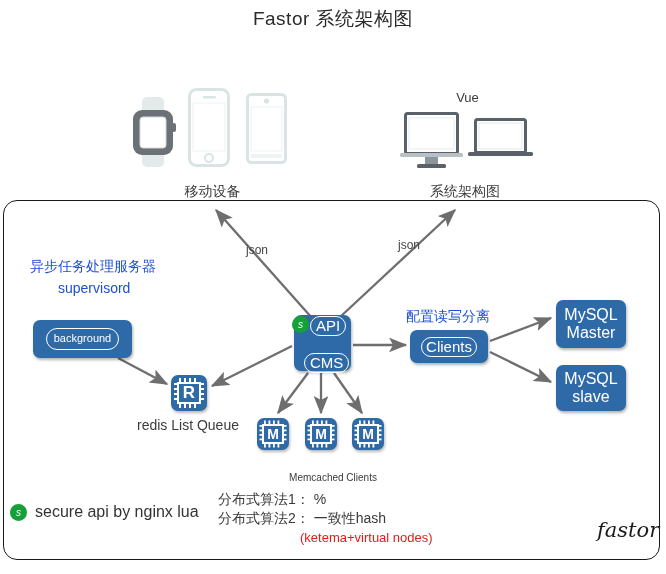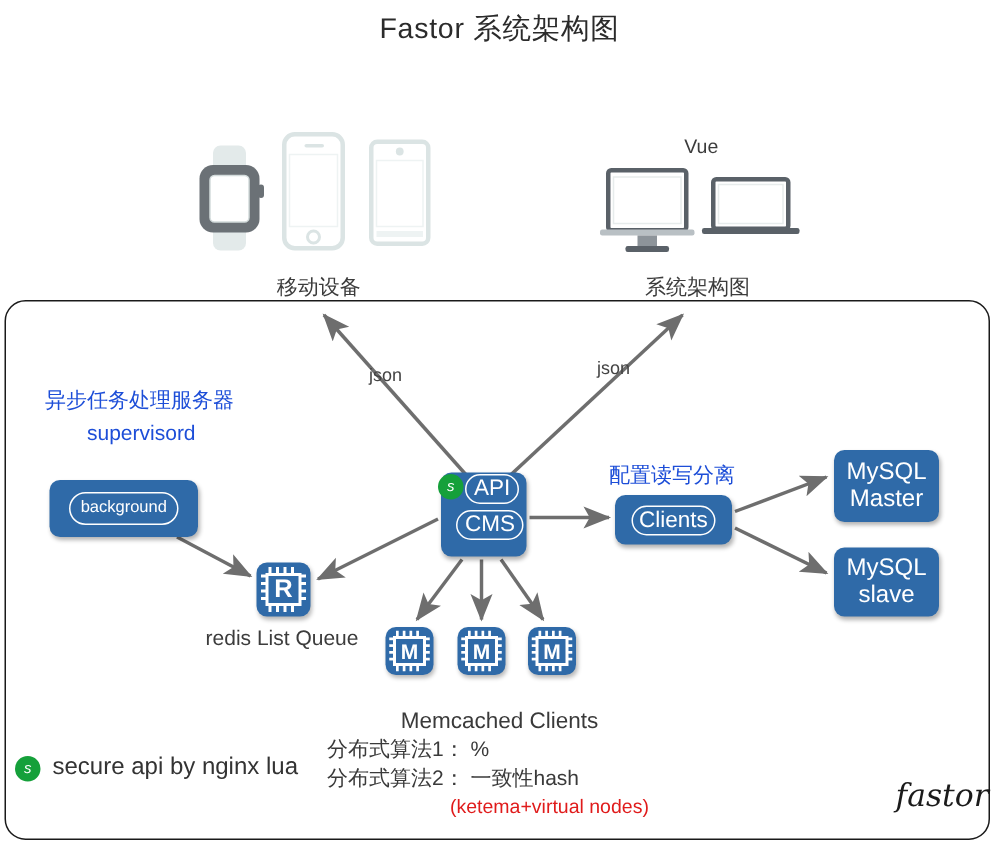--- a/index.html
+++ b/index.html
@@ -77,21 +77,21 @@
   #apicms .pill{font-size:15px;padding:0 5px 1px 5px;}
   #sbadge{
     position:absolute;left:-2px;top:1px;
     width:17px;height:17px;border-radius:50%;
     background:#15a03a;
     color:#ffffff;font-size:10px;
     display:flex;align-items:center;justify-content:center;
     font-style:italic;
   }
   #apiPill{position:absolute;left:16px;top:1px;}
-  #cmsPill{position:absolute;left:10px;top:25px;text-align:right;}
+  #cmsPill{position:absolute;left:10px;top:38px;text-align:right;}
 
   
   #bgnode{left:33px;top:320px;width:99px;height:38px;}
   #bgnode .pill{font-size:11px;}
 
   
   #dbrouter{left:410px;top:330px;width:78px;height:33px;}
   #dbrouter .pill{font-size:15px;padding:0 4px 1px 4px;}
 
   
@@ -125,21 +125,21 @@
   
   #legend{left:10px;top:503px;display:flex;align-items:center;gap:8px;}
   #legenddot{
     width:17px;height:17px;border-radius:50%;
     background:#15a03a;color:#fff;font-size:10px;font-style:italic;
     display:flex;align-items:center;justify-content:center;
   }
   #legendtxt{font-size:16px;color:#333;white-space:nowrap;}
 
   
-  #memtitle{left:0;top:472px;width:666px;text-align:center;font-size:15px;color:#3a3a3a;}
+  #memtitle{left:0;top:472px;width:666px;text-align:center;font-size:10px;color:#3a3a3a;}
   #algo1{left:218px;top:491px;font-size:14px;color:#3a3a3a;white-space:nowrap;}
   #algo2{left:218px;top:510px;font-size:14px;color:#3a3a3a;white-space:nowrap;}
   #ketema{left:300px;top:530px;font-size:13px;color:#e01b1b;white-space:nowrap;}
 
   
   #sig{
     left:597px;top:518px;
     font-family:"DejaVu Serif","Liberation Serif",serif;
     font-style:italic;font-size:21px;color:#1b1b1b;
   }

